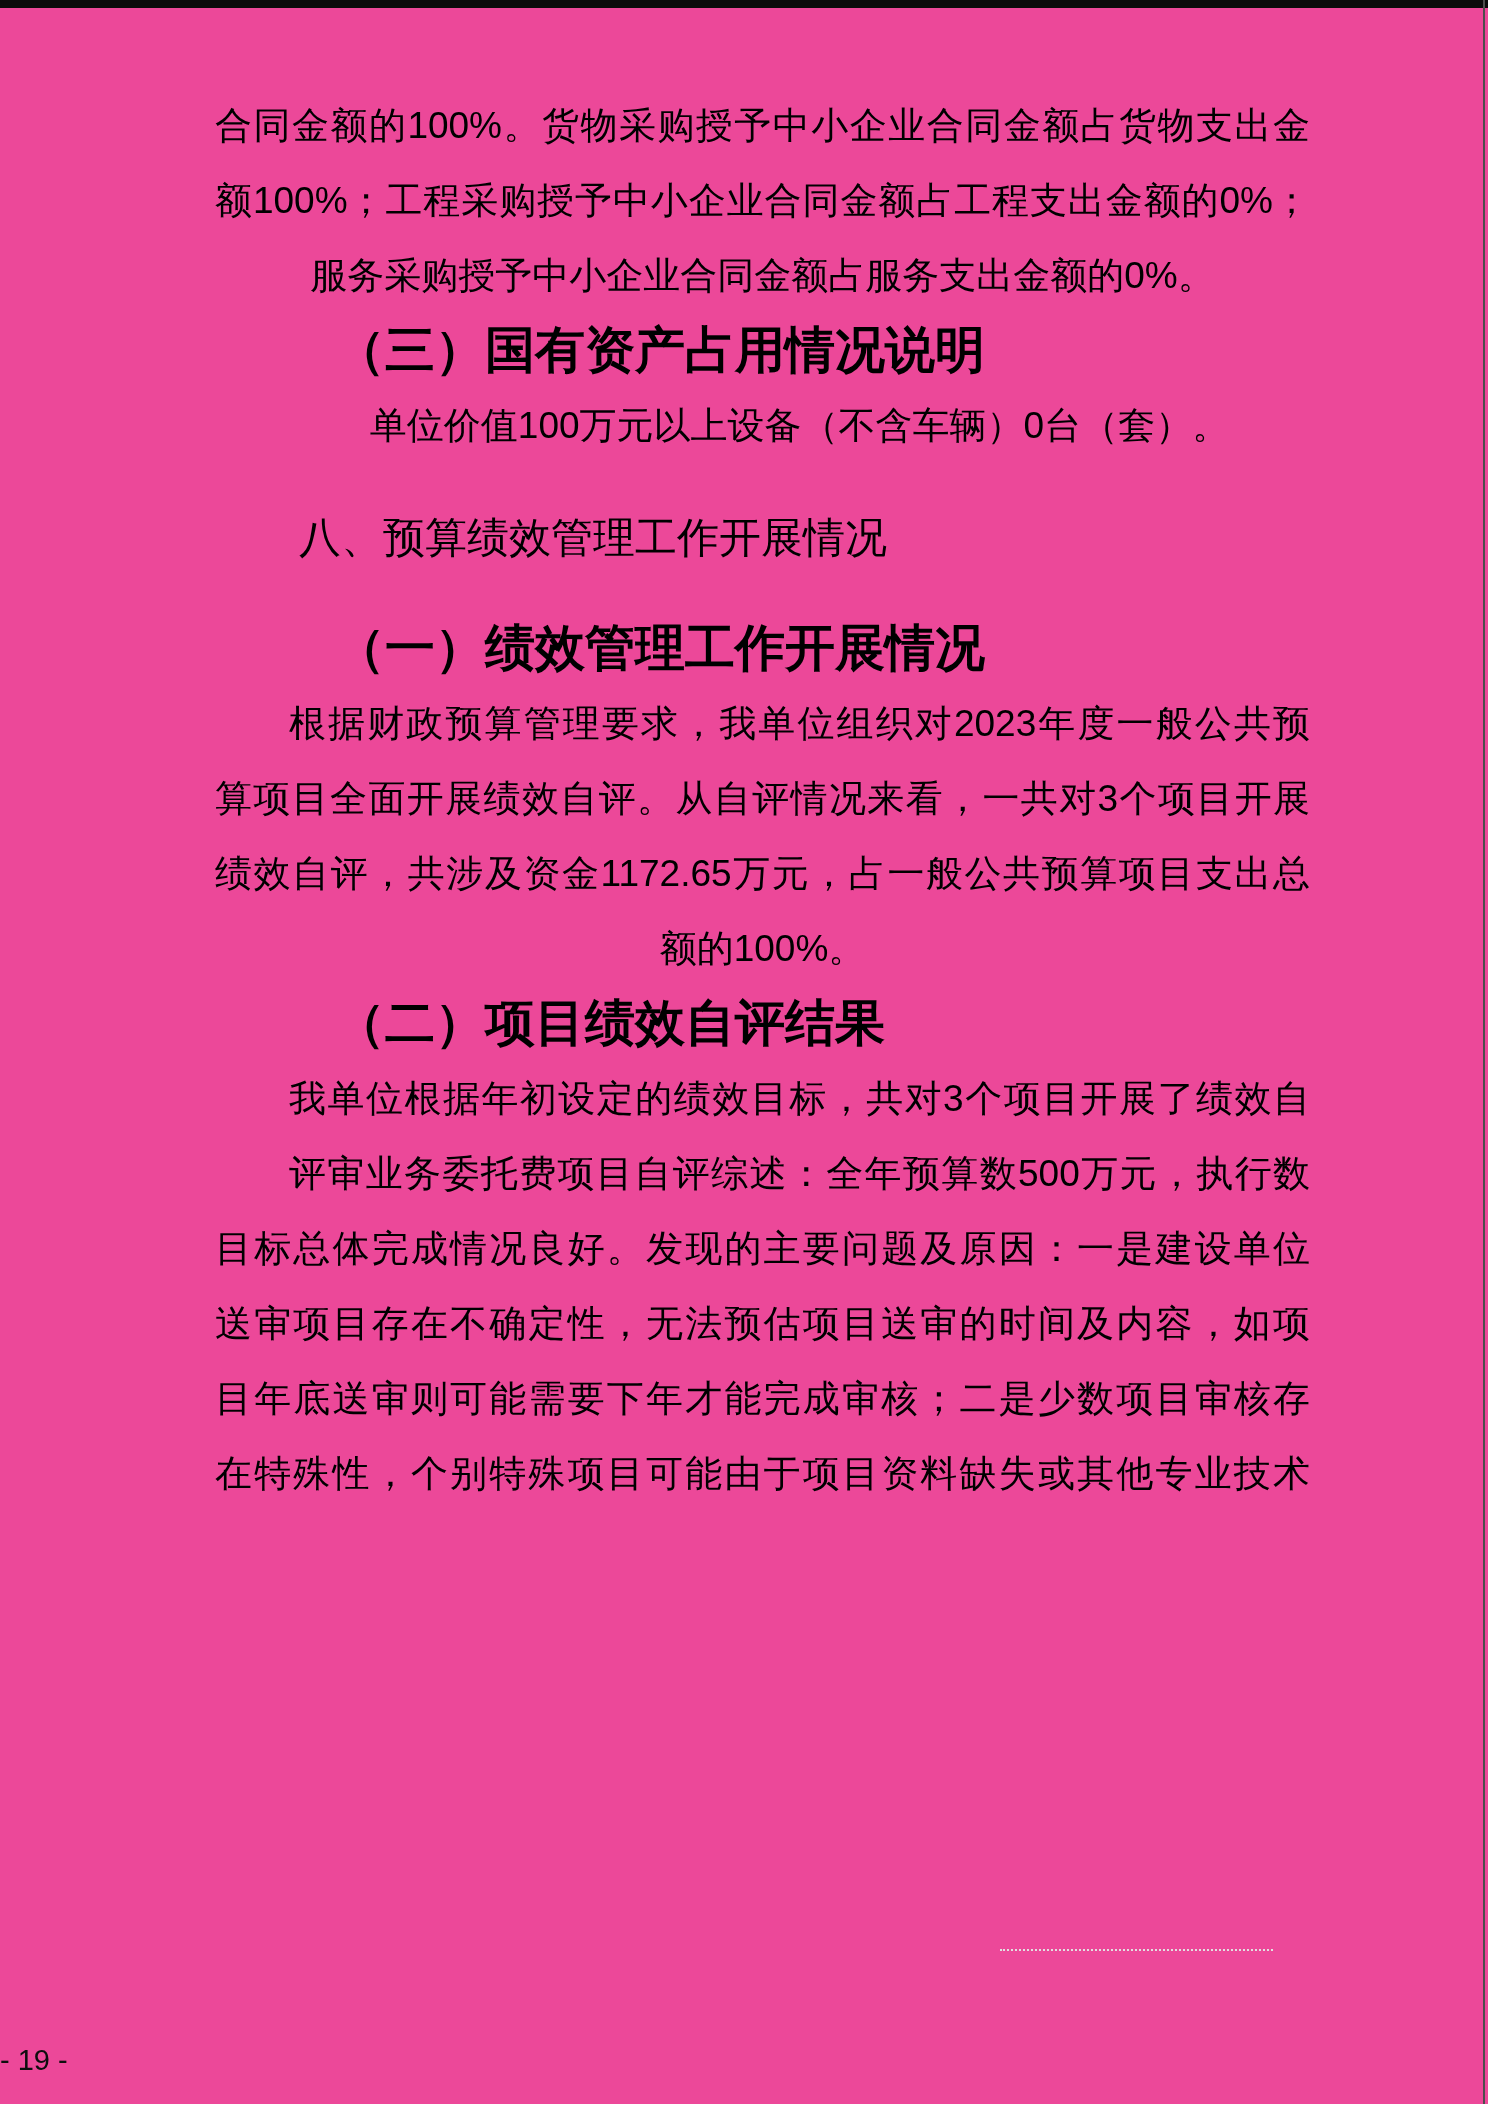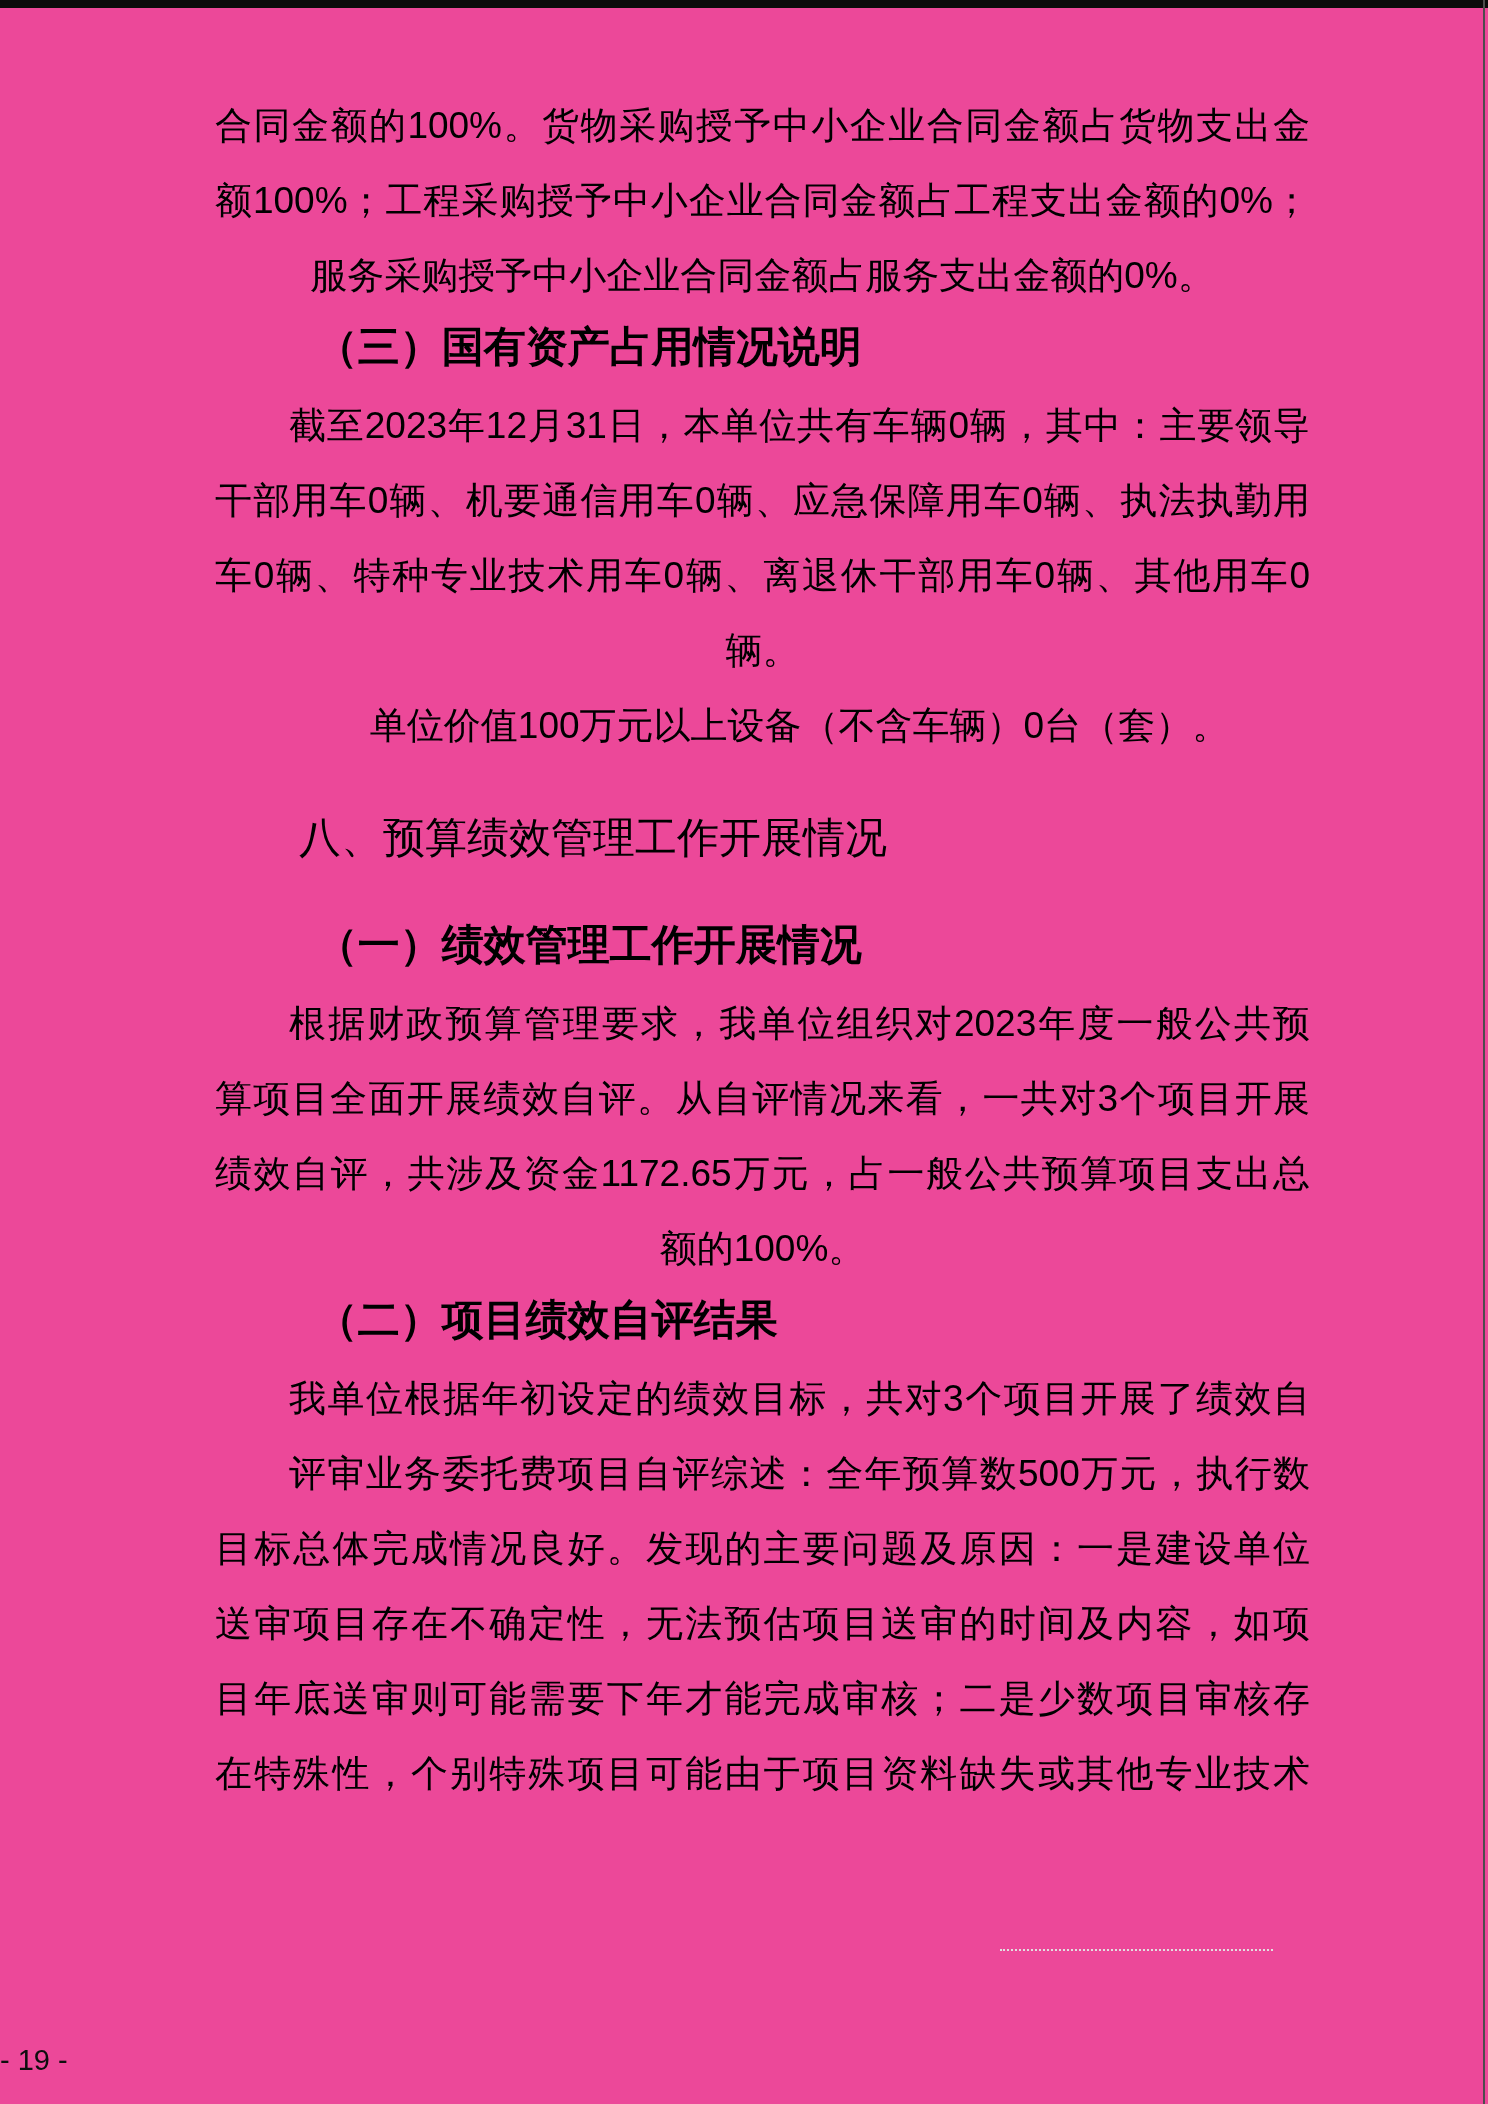--- a/index.html
+++ b/index.html
@@ -46,24 +46,23 @@
   }
   .line.fill {
     text-align: justify;
     text-align-last: justify;
   }
   .line.indent { text-indent: 2em; }
   .h-bold {
     height: 75px;
     line-height: 75px;
     font-weight: 700;
-    font-size: 42px;
+    font-size: 50px;
     text-indent: 2.4em;
     white-space: nowrap;
-    font-family: Liberation Mono, monospace;
   }
   .h-section {
     height: 75px;
     line-height: 75px;
     font-weight: 400;
     font-size: 42px;
     text-indent: 2em;
     margin-top: 37px;
     margin-bottom: 36px;
     white-space: nowrap;
@@ -89,26 +88,20 @@
   <div class="scan-noise"></div>
 
   <div class="doc-body">
       <div class="para">
         <div class="line fill">合同金额的100%。货物采购授予中小企业合同金额占货物支出金</div>
         <div class="line fill">额100%；工程采购授予中小企业合同金额占工程支出金额的0%；</div>
         <div class="line">服务采购授予中小企业合同金额占服务支出金额的0%。</div>
       </div>
       <div class="h-bold">（三）国有资产占用情况说明</div>
       <div class="para">
-        <div class="line fill indent">截至2023年12月31日，本单位共有车辆0辆，其中：主要领导</div>
-        <div class="line fill">干部用车0辆、机要通信用车0辆、应急保障用车0辆、执法执勤用</div>
-        <div class="line fill">车0辆、特种专业技术用车0辆、离退休干部用车0辆、其他用车0</div>
-        <div class="line">辆。</div>
-      </div>
-      <div class="para">
         <div class="line indent">单位价值100万元以上设备（不含车辆）0台（套）。</div>
       </div>
       <div class="h-section">八、预算绩效管理工作开展情况</div>
       <div class="h-bold">（一）绩效管理工作开展情况</div>
       <div class="para">
         <div class="line fill indent">根据财政预算管理要求，我单位组织对2023年度一般公共预</div>
         <div class="line fill">算项目全面开展绩效自评。从自评情况来看，一共对3个项目开展</div>
         <div class="line fill">绩效自评，共涉及资金1172.65万元，占一般公共预算项目支出总</div>
         <div class="line">额的100%。</div>
       </div>

